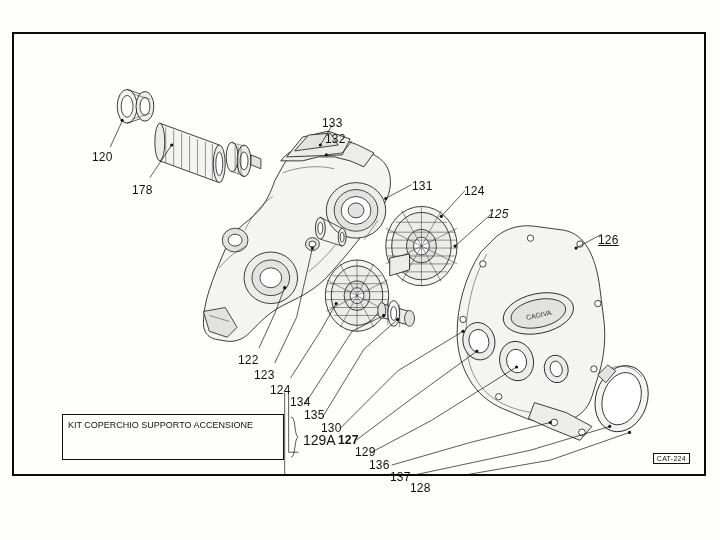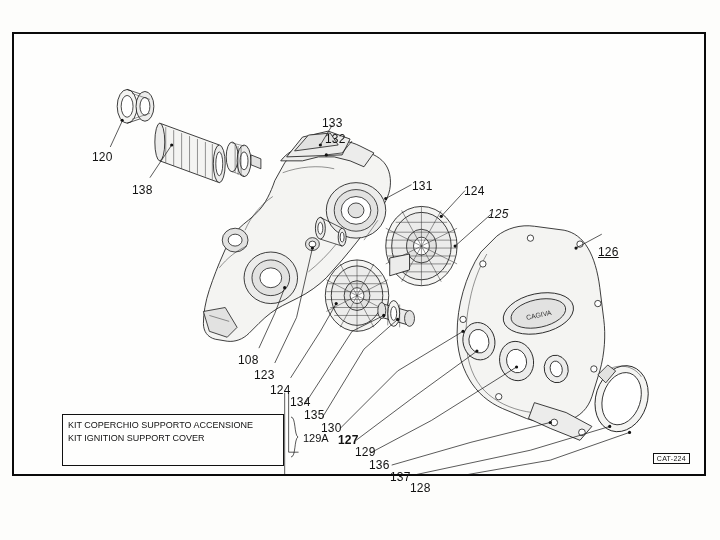--- a/index.html
+++ b/index.html
@@ -45,37 +45,37 @@
     white-space: nowrap;
     letter-spacing: 0.2px;
     line-height: 1;
   }
   
   #legend {
     position: absolute;
     left: 48px;
     top: 380px;
     width: 222px;
-    height: 52px;
+    height: 46px;
     border: 1px solid #111;
     box-sizing: border-box;
     padding: 4px 14px 0 5px;
     background: #fefefd;
   }
   #legend .line {
     font-size: 9px;
     color: #111;
     line-height: 12.5px;
     white-space: nowrap;
   }
   #legend-code {
     position: absolute;
     left: 289px;
     top: 398px;
-    font-size: 11px;
+    font-size: 14px;
     color: #111;
   }
   #legend-brace {
     position: absolute;
     left: 276px;
     top: 382px;
     width: 9px;
     height: 42px;
   }
   #catcode {
@@ -333,42 +333,41 @@
         <path class="ln" d="M398 446 L520 420 L600 396"></path>
         <circle cx="600" cy="396" r="1.6" class="pt"></circle>
         <path class="ln" d="M414 452 L540 430 L620 402"></path>
         <circle cx="620" cy="402" r="1.6" class="pt"></circle>
 
         <path class="ln" d="M272 362 L272 452 L414 452"></path>
       </g>
     </svg>
 
     <div class="callout" style="left:78px; top:117px;">120</div>
-    <div class="callout" style="left:118px; top:150px;">138</div>
-    <div class="callout" style="left:224px; top:320px;">108</div>
+    <div class="callout" style="left:118px; top:150px;">178</div>
+    <div class="callout" style="left:224px; top:320px;">122</div>
     <div class="callout" style="left:240px; top:335px;text-align:right;">123</div>
     <div class="callout" style="left:256px; top:350px;">124</div>
     <div class="callout" style="left:308px; top:83px;">133</div>
     <div class="callout" style="left:311px; top:99px;">132</div>
     <div class="callout" style="left:398px; top:146px;">131</div>
     <div class="callout" style="left:450px; top:151px;">124</div>
     <div class="callout" style="left:474px; top:174px;font-style:italic;">125</div>
-    <div class="callout" style="left:584px; top:212px;text-decoration:underline;">126</div>
+    <div class="callout" style="left:584px; top:200px;text-decoration:underline;">126</div>
     <div class="callout" style="left:276px; top:362px;">134</div>
     <div class="callout" style="left:290px; top:375px;">135</div>
     <div class="callout" style="left:307px; top:388px;">130</div>
     <div class="callout" style="left:324px; top:400px;font-weight:bold;">127</div>
     <div class="callout" style="left:341px; top:412px;">129</div>
     <div class="callout" style="left:355px; top:425px;">136</div>
     <div class="callout" style="left:376px; top:437px;">137</div>
     <div class="callout" style="left:396px; top:448px;">128</div>
 
     <div id="legend">
       <div class="line">KIT COPERCHIO SUPPORTO ACCENSIONE</div>
-      <div class="line">KIT IGNITION SUPPORT COVER</div>
     </div>
     <svg id="legend-brace" viewBox="0 0 9 42">
       <path class="ln" d="M1 1 C6 1 4 19 8 21 C4 23 6 41 1 41"></path>
     </svg>
     <div id="legend-code">129A</div>
 
     <div id="catcode">CAT-224</div>
 
   </div>
 </div>

